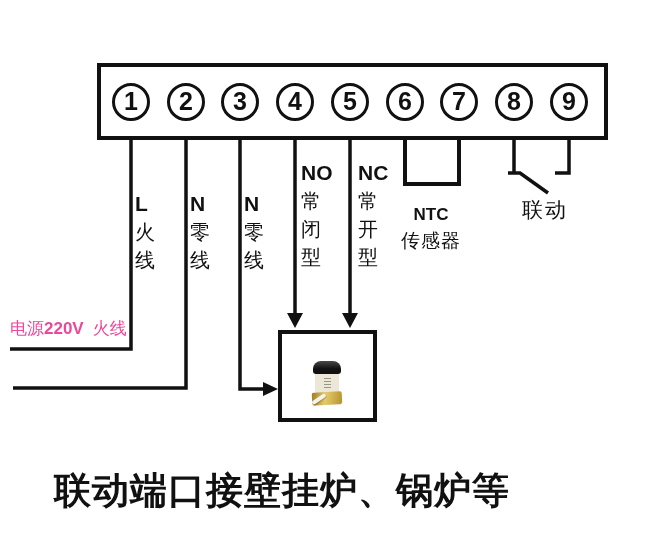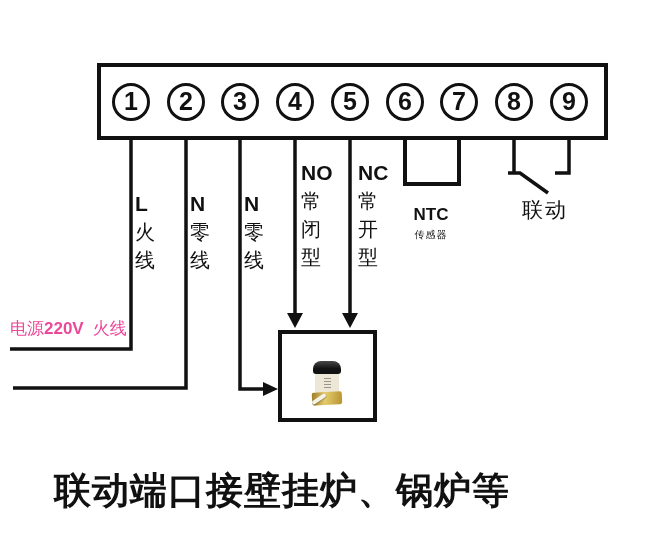--- a/index.html
+++ b/index.html
@@ -40,21 +40,21 @@
     font-family: "Liberation Serif", serif;
     font-size: 20px; line-height: 28px;
     width: 22px; word-break: break-all; margin-top: 2px;
   }
   
   .ntc-label {
     position: absolute; left: 400px; top: 193px; width: 62px;
     text-align: center; color: #111; margin-top: 12px;
   }
   .ntc-label .code { font-weight: bold; font-size: 17px; font-family: "Liberation Sans", sans-serif; }
-  .ntc-label .desc { font-size: 10px; font-family: Liberation Mono, monospace; margin-top: 3px; letter-spacing: 1px; }
+  .ntc-label .desc { font-size: 19px; font-family: Liberation Mono, monospace; margin-top: 3px; letter-spacing: 1px; }
   
   .linkage-label {
     position: absolute; left: 522px; top: 196px;
     font-family: Liberation Serif, serif; font-size: 21px; color: #111;
     letter-spacing: 2px; white-space: nowrap;
   }
   
   .plabel {
     position: absolute; font-family: "Liberation Serif", serif;
     font-size: 17px; color: #ec4899; white-space: nowrap;

